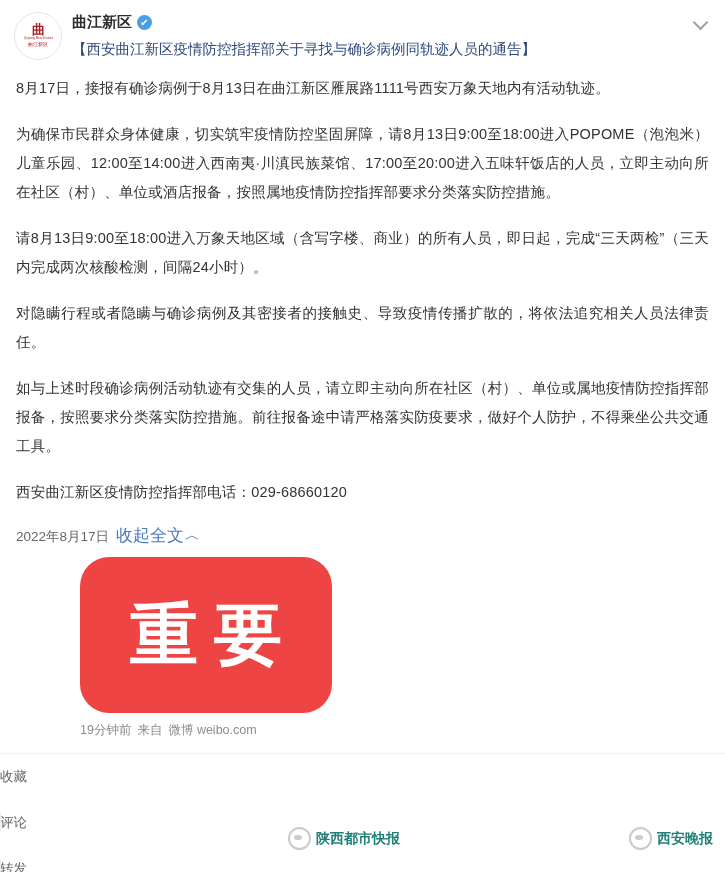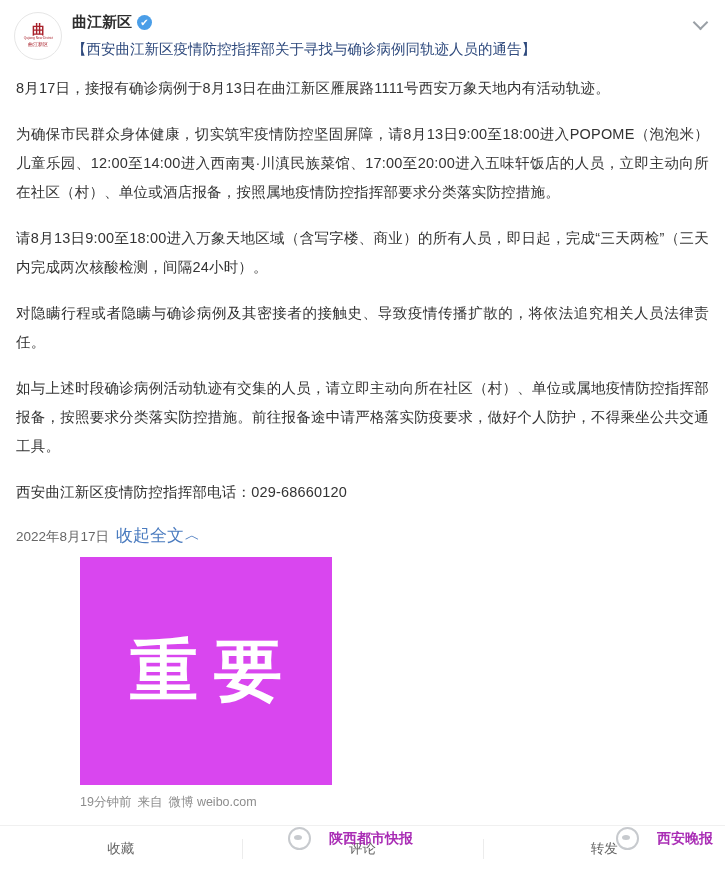--- a/index.html
+++ b/index.html
@@ -153,27 +153,28 @@
   .fold-link .arrow-up {
     display: inline-block;
     transform: scale(0.9);
   }
   
   .media-wrap {
     margin: 10px 0 0 64px;
   }
   .media {
     width: 252px;
-    height: 228px;
-    background: #d946ef;
+    height: 156px;
+    background: #ef4444;
     position: relative;
     display: flex;
     align-items: center;
     justify-content: center;
     overflow: hidden;
+    border-radius: 29px;
   }
   .media-text {
     color: #ffffff;
     font-family: "DejaVu Sans", sans-serif;
     font-size: 68px;
     font-weight: bold;
     letter-spacing: 16px;
     text-indent: 16px;
     line-height: 80px;
     white-space: nowrap;
@@ -192,20 +193,21 @@
   
   .divider {
     height: 1px;
     background: #f0f0f0;
     margin-top: 14px;
   }
   .actions {
     display: flex;
     height: 46px;
     align-items: flex-start;
+    flex-direction: column;
   }
   .action {
     flex: 1 1 33.33%;
     text-align: center;
     font-size: 13.5px;
     color: #666666;
     position: relative;
     cursor: pointer;
     line-height: 46px;
   }
@@ -216,22 +218,22 @@
     top: 13px;
     bottom: 13px;
     width: 1px;
     background: #ececec;
   }
   
   .wm {
     position: absolute;
     display: flex;
     align-items: center;
-    gap: 18px;
-    color: #a21caf;
+    gap: 5px;
+    color: #0f766e;
     font-size: 14px;
     font-weight: bold;
     pointer-events: none;
     opacity: 0.92;
   }
   .wm-left {
     left: 288px;
     bottom: 22px;
   }
   .wm-right {

